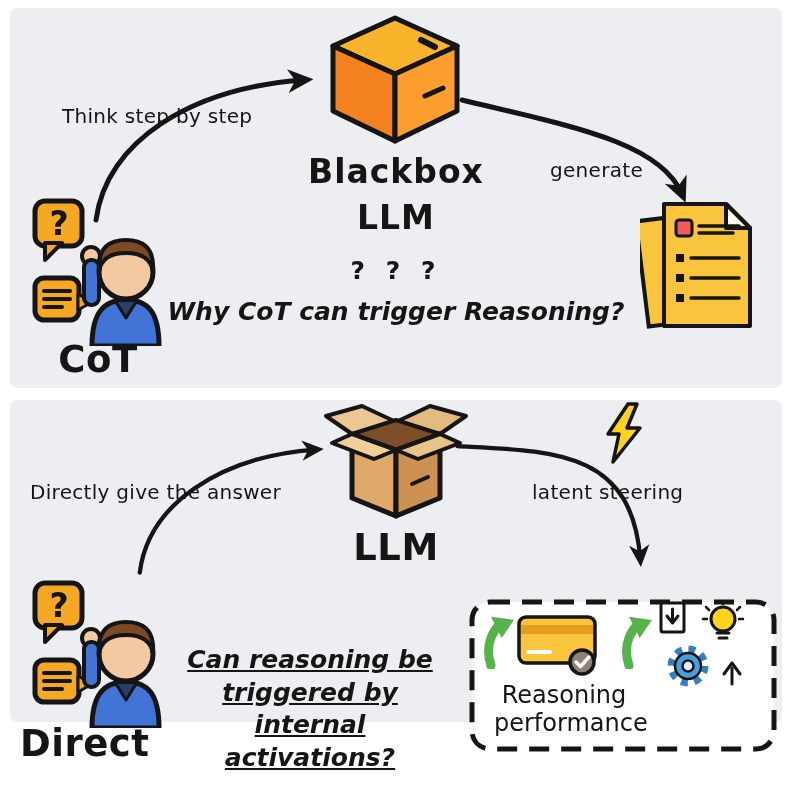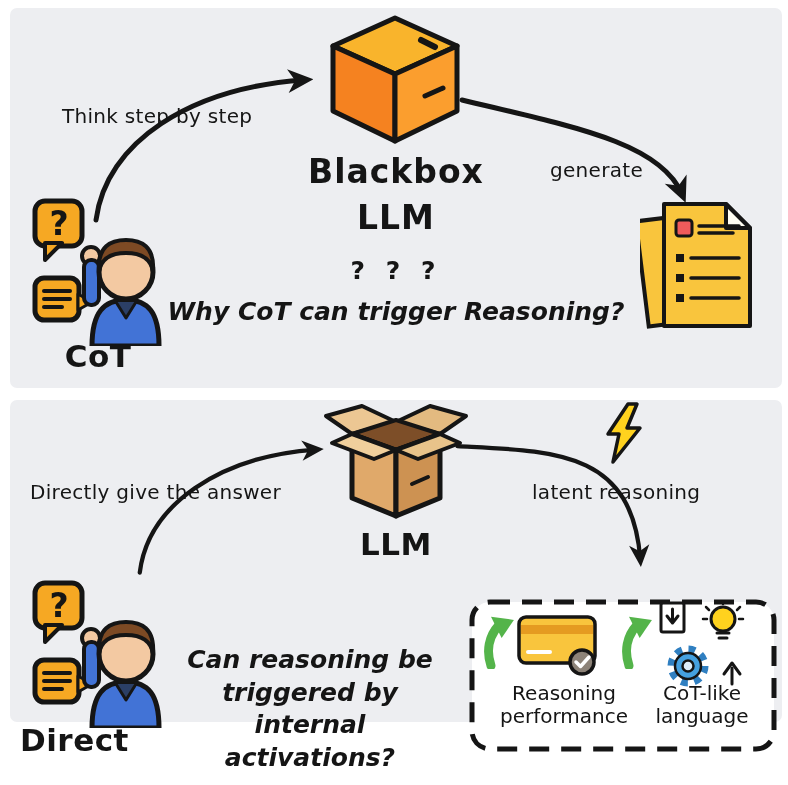--- a/index.html
+++ b/index.html
@@ -7,25 +7,25 @@
   body { font-family:"DejaVu Sans","Liberation Sans",sans-serif; color:#151515; }
   .stage { position:relative; width:788px; height:785px; background:#ffffff; overflow:hidden; }
   .panel { position:absolute; left:10px; width:772px; background:#edeef1; border-radius:7px; }
   .panel.top { top:8px; height:380px; }
   .panel.bottom { top:400px; height:322px; }
   .abs { position:absolute; }
   .centered { position:absolute; left:0; right:0; text-align:center; }
   .nowrap { white-space:nowrap; }
   .t-label { font-size:20px; letter-spacing:.3px; }
   .t-title { font-size:33px; font-weight:bold; letter-spacing:1px; }
-  .t-name { font-size:31px; font-weight:bold; letter-spacing:.5px; }
+  .t-name { font-size:37px; font-weight:bold; letter-spacing:.5px; }
   .t-mystery { font-size:25px; font-weight:bold; letter-spacing:6px; }
   .t-question { font-size:25px; font-style:italic; font-weight:bold; line-height:1.3; }
   svg.arrows { position:absolute; left:0; top:0; width:100%; height:100%; pointer-events:none; }
-  .result-label { position:absolute; text-align:center; font-size:20px; line-height:1.15; }
+  .result-label { position:absolute; text-align:center; font-size:24px; line-height:1.15; }
   .hidden-defs { position:absolute; width:0; height:0; overflow:hidden; }
 </style>
 </head>
 <body>
 
 <div class="stage">
 
   <svg class="hidden-defs" aria-hidden="true">
     <defs>
       <symbol id="person-sym" viewBox="0 0 132 148">
@@ -129,28 +129,28 @@
       <polygon points="124,34 144,43 102,59 80,50" fill="#e8c38a" stroke="#151515" stroke-width="4" stroke-linejoin="round"></polygon>
       <line x1="96" y1="84" x2="112" y2="77" stroke="#151515" stroke-width="4" stroke-linecap="round"></line>
     </svg>
 
     <div class="centered t-name" style="top:126px;">LLM</div>
 
     <svg class="abs" style="left:592px; top:2px;" width="44" height="64" viewBox="0 0 44 64">
       <polygon points="26,2 6,32 17,32 11,60 38,26 25,26 35,2" fill="#ffd21e" stroke="#151515" stroke-width="3.5" stroke-linejoin="round"></polygon>
     </svg>
 
-    <div class="abs t-label nowrap" style="left:522px; top:80px;">latent reasoning</div>
+    <div class="abs t-label nowrap" style="left:522px; top:80px;">latent steering</div>
 
     <svg class="abs" style="left:22px; top:180px;" width="132" height="148" viewBox="0 0 132 148">
         <use href="#person-sym"></use>
       </svg>
     <div class="abs t-name" style="left:10px; top:322px; width:156px; ">Direct</div>
 
-    <div class="abs t-question" style="left:168px; top:244px; width:264px; text-align:center;">Can reasoning be triggered by internal activations?</div>
+    <div class="abs t-question" style="left:168px; top:244px; width:264px; text-align:center;text-decoration:underline;">Can reasoning be triggered by internal activations?</div>
 
     <div class="abs" style="left:458px; top:198px; width:310px; height:155px;">
       <svg width="310" height="155" viewBox="0 0 310 155" style="position:absolute; left:0; top:0;">
         <rect x="4" y="4" width="302" height="147" rx="18" fill="#ffffff" stroke="#151515" stroke-width="5" stroke-dasharray="20 12"></rect>
       </svg>
 
       <svg class="abs" style="left:14px; top:12px;" width="36" height="64" viewBox="0 0 44 66">
           <use href="#green-arrow-sym"></use>
         </svg>
 
@@ -188,16 +188,15 @@
           <circle cx="32" cy="66" r="17" fill="none" stroke="#2f7fc1" stroke-width="7" stroke-dasharray="6.8 6.55"></circle>
           <circle cx="32" cy="66" r="13" fill="#45a1e0" stroke="#151515" stroke-width="2.5"></circle>
           <circle cx="32" cy="66" r="5.5" fill="#ddeefc" stroke="#151515" stroke-width="2.5"></circle>
         </g>
         <g>
           <line x1="76" y1="84" x2="76" y2="68" stroke="#151515" stroke-width="3" stroke-linecap="round"></line>
           <path d="M68 74 L76 63 L84 74" fill="none" stroke="#151515" stroke-width="3" stroke-linecap="round" stroke-linejoin="round"></path>
         </g>
       </svg>
 
-      <div class="result-label" style="left:172px; top:84px; width:124px;">CoT-like language</div>
     </div>
   </section>
 </div>
 
 </body></html>

